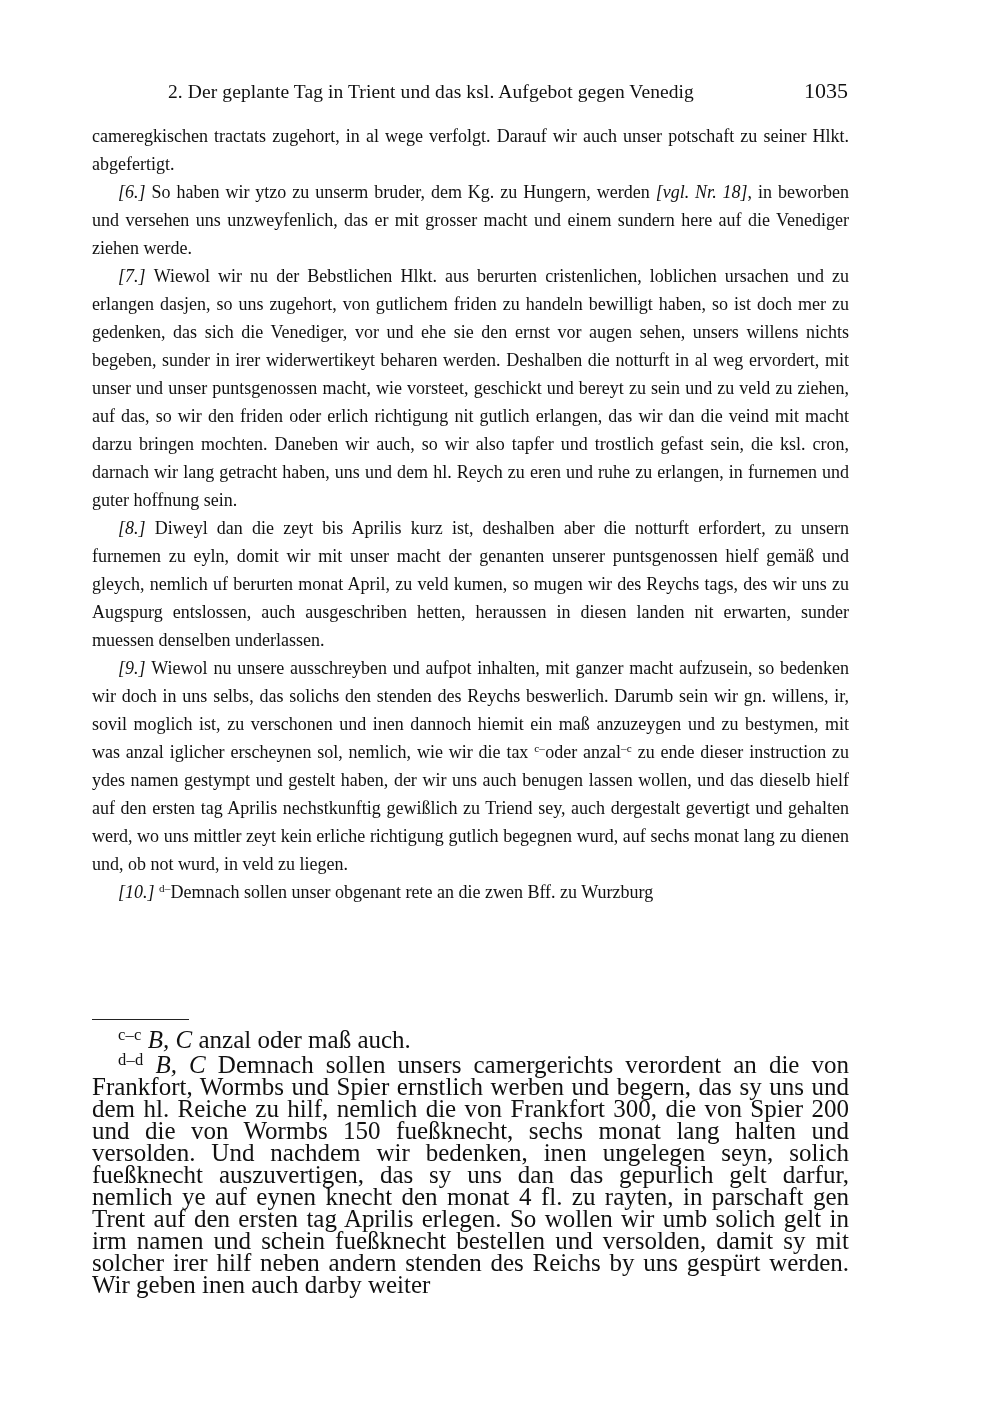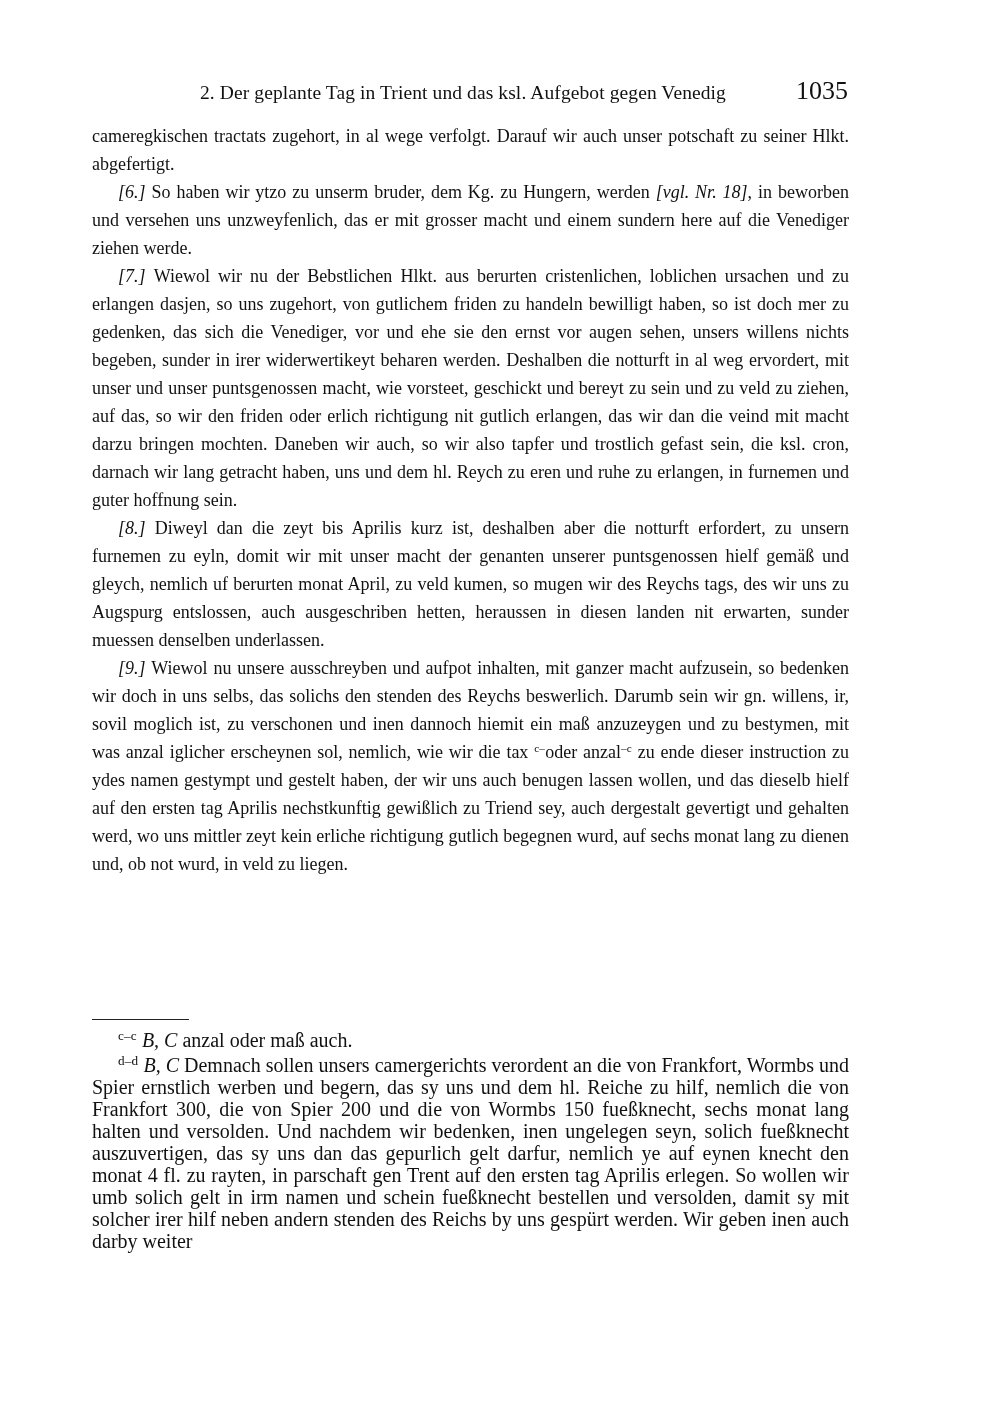--- a/index.html
+++ b/index.html
@@ -28,26 +28,26 @@
     left: 92px;
     top: 78px;
     width: 756px;
     display: flex;
     align-items: baseline;
     justify-content: space-between;
     font-size: 19.5px;
     line-height: 26px;
   }
   .running-head-title {
-    margin-left: 108px;
+    margin-left: 76px;
     white-space: nowrap;
     letter-spacing: 0.1px;
   }
   .running-head-folio {
-    font-size: 26px;
+    font-size: 22px;
     white-space: nowrap;
   }
 
   
   .body-block {
     position: absolute;
     left: 92px;
     top: 122px;
     width: 757px;
   }
@@ -82,21 +82,21 @@
   }
   .fn-rule {
     width: 97px;
     height: 0;
     border: 0;
     border-top: 1.1px solid #222222;
     margin: 0 0 9px 0;
   }
   p.footnote {
     margin: 0;
-    font-size: 20px;
+    font-size: 25px;
     line-height: 22px;
     text-align: justify;
     text-justify: inter-word;
     text-indent: 26px;
   }
   p.footnote + p.footnote {
     margin-top: 3px;
   }
   p.footnote .ital {
     font-style: italic;
@@ -122,20 +122,21 @@
     <p class="para"><span>cameregkischen tractats zugehort, in al wege verfolgt. Darauf wir auch unser potschaft zu seiner Hlkt. abgefertigt.</span></p>
 
     <p class="para indent"><span class="ital">[6.]</span>&nbsp;<span>So haben wir ytzo zu unserm bruder, dem Kg. zu Hungern, werden </span><span class="ital">[vgl. Nr. 18]</span><span>, in beworben und versehen uns unzweyfenlich, das er mit grosser macht und einem sundern here auf die Venediger ziehen werde.</span></p>
 
     <p class="para indent"><span class="ital">[7.]</span>&nbsp;<span>Wiewol wir nu der Bebstlichen Hlkt. aus berurten cristenlichen, loblichen ursachen und zu erlangen dasjen, so uns zugehort, von gutlichem friden zu handeln bewilligt haben, so ist doch mer zu gedenken, das sich die Venediger, vor und ehe sie den ernst vor augen sehen, unsers willens nichts begeben, sunder in irer widerwertikeyt beharen werden. Deshalben die notturft in al weg ervordert, mit unser und unser puntsgenossen macht, wie vorsteet, geschickt und bereyt zu sein und zu veld zu ziehen, auf das, so wir den friden oder erlich richtigung nit gutlich erlangen, das wir dan die veind mit macht darzu bringen mochten. Daneben wir auch, so wir also tapfer und trostlich gefast sein, die ksl. cron, darnach wir lang getracht haben, uns und dem hl. Reych zu eren und ruhe zu erlangen, in furnemen und guter hoffnung sein.</span></p>
 
     <p class="para indent"><span class="ital">[8.]</span>&nbsp;<span>Diweyl dan die zeyt bis Aprilis kurz ist, deshalben aber die notturft erfordert, zu unsern furnemen zu eyln, domit wir mit unser macht der genanten unserer puntsgenossen hielf gemäß und gleych, nemlich uf berurten monat April, zu veld kumen, so mugen wir des Reychs tags, des wir uns zu Augspurg entslossen, auch ausgeschriben hetten, heraussen in diesen landen nit erwarten, sunder muessen denselben underlassen.</span></p>
 
     <p class="para indent"><span class="ital">[9.]</span>&nbsp;<span>Wiewol nu unsere ausschreyben und aufpot inhalten, mit ganzer macht aufzusein, so bedenken wir doch in uns selbs, das solichs den stenden des Reychs beswerlich. Darumb sein wir gn. willens, ir, sovil moglich ist, zu verschonen und inen dannoch hiemit ein maß anzuzeygen und zu bestymen, mit was anzal iglicher erscheynen sol, nemlich, wie wir die tax </span><sup class="marker">c–</sup><span>oder anzal</span><sup class="marker">–c</sup><span> zu ende dieser instruction zu ydes namen gestympt und gestelt haben, der wir uns auch benugen lassen wollen, und das dieselb hielf auf den ersten tag Aprilis nechstkunftig gewißlich zu Triend sey, auch dergestalt gevertigt und gehalten werd, wo uns mittler zeyt kein erliche richtigung gutlich begegnen wurd, auf sechs monat lang zu dienen und, ob not wurd, in veld zu liegen.</span></p>
 
+    <p class="para indent"><span class="ital">[10.]</span>&nbsp;<sup class="marker">d–</sup><span>Demnach sollen unser obgenant rete an die zwen Bff. zu Wurzburg</span></p>
 
   </div>
 
   <div class="footnotes">
     <hr class="fn-rule">
 
     <p class="footnote"><sup class="marker">c–c</sup>&nbsp;<span class="ital">B, C</span>&nbsp;<span>anzal oder maß auch.</span></p>
 
     <p class="footnote"><sup class="marker">d–d</sup>&nbsp;<span class="ital">B, C</span>&nbsp;<span>Demnach sollen unsers camergerichts verordent an die von Frankfort, Wormbs und Spier ernstlich werben und begern, das sy uns und dem hl. Reiche zu hilf, nemlich die von Frankfort 300, die von Spier 200 und die von Wormbs 150 fueßknecht, sechs monat lang halten und versolden. Und nachdem wir bedenken, inen ungelegen seyn, solich fueßknecht auszuvertigen, das sy uns dan das gepurlich gelt darfur, nemlich ye auf eynen knecht den monat 4 fl. zu rayten, in parschaft gen Trent auf den ersten tag Aprilis erlegen. So wollen wir umb solich gelt in irm namen und schein fueßknecht bestellen und versolden, damit sy mit solcher irer hilf neben andern stenden des Reichs by uns gespürt werden. Wir geben inen auch darby weiter</span></p>
   </div>

